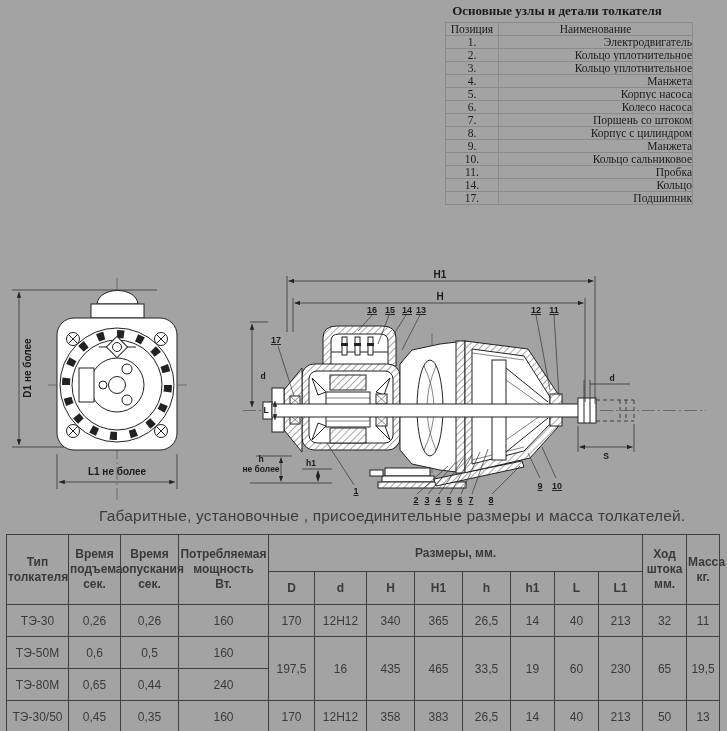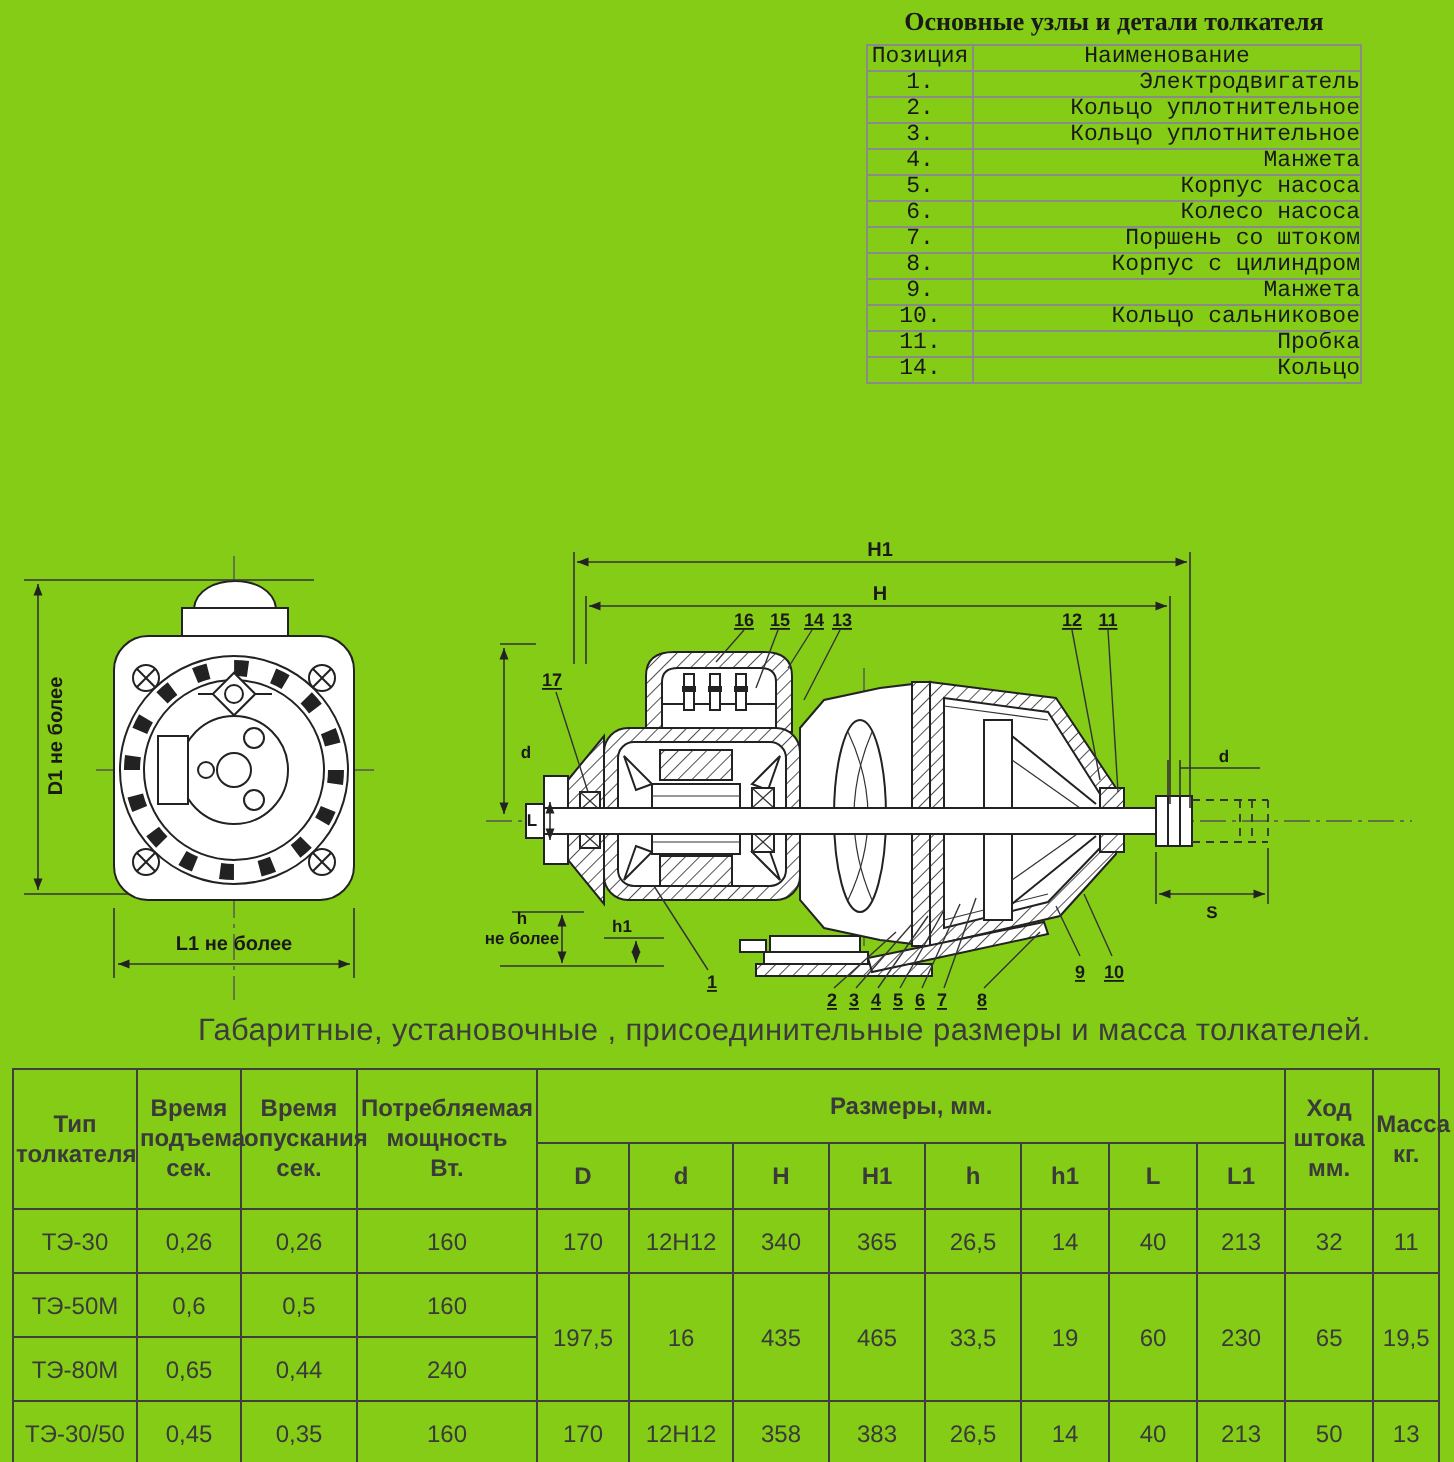--- a/index.html
+++ b/index.html
@@ -1,24 +1,24 @@
 <!DOCTYPE html>
 <html><head>
 <meta charset="utf-8">
 <style>
   html,body{margin:0;padding:0;background:#fff;}
-  .page{position:relative;width:727px;height:731px;background:#84cc16;overflow:hidden;
+  .page{position:relative;width:727px;height:731px;background:#a3a3a3;overflow:hidden;
         font-family:"Liberation Sans",sans-serif;color:#222;}
 
   
   .parts-wrap{position:absolute;left:433px;top:3px;width:248px;}
   .parts-title{font-family:"Liberation Serif",serif;font-weight:bold;font-size:13px;
                text-align:center;color:#1a1a1a;margin-bottom:3px;}
   table.parts{border-collapse:collapse;width:100%;table-layout:fixed;
-              font-family:Liberation Mono, monospace;font-size:11.5px;color:#1a1a1a;}
+              font-family:Liberation Serif, serif;font-size:11.5px;color:#1a1a1a;margin-left:12px;}
   table.parts th,table.parts td{border:1px solid #8a8a8a;height:12px;line-height:12px;
               padding:0 0 0 0;overflow:hidden;white-space:nowrap;}
   table.parts th{font-weight:normal;text-align:center;}
   table.parts td.pos{text-align:center;width:52px;}
   table.parts td.nm{padding-left:8px;text-align:right;}
 
   
   svg.draw{position:absolute;left:0;top:270px;}
   .ln{stroke:#222;stroke-width:1;fill:none;}
   .lnw{stroke:#222;stroke-width:1;fill:#fff;}
@@ -103,20 +103,24 @@
             <td class="pos">10.</td>
             <td class="nm">Кольцо сальниковое</td>
           </tr>
         <tr>
             <td class="pos">11.</td>
             <td class="nm">Пробка</td>
           </tr>
         <tr>
             <td class="pos">14.</td>
             <td class="nm">Кольцо</td>
+          </tr>
+        <tr>
+            <td class="pos">17.</td>
+            <td class="nm">Подшипник</td>
           </tr>
       </tbody>
     </table>
   </div>
 
   <svg class="draw" width="727" height="240" viewBox="0 270 727 240">
     <defs>
       <pattern id="hatch" patternUnits="userSpaceOnUse" width="5" height="5" patternTransform="rotate(45)">
         <rect width="5" height="5" fill="#ffffff"></rect>
         <line x1="0" y1="0" x2="0" y2="5" stroke="#3a3a3a" stroke-width="0.9"></line>

